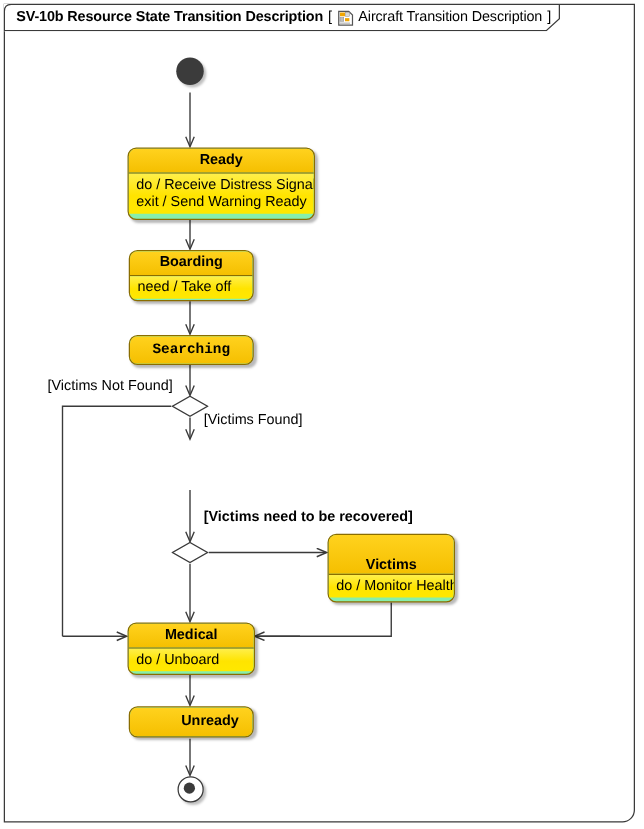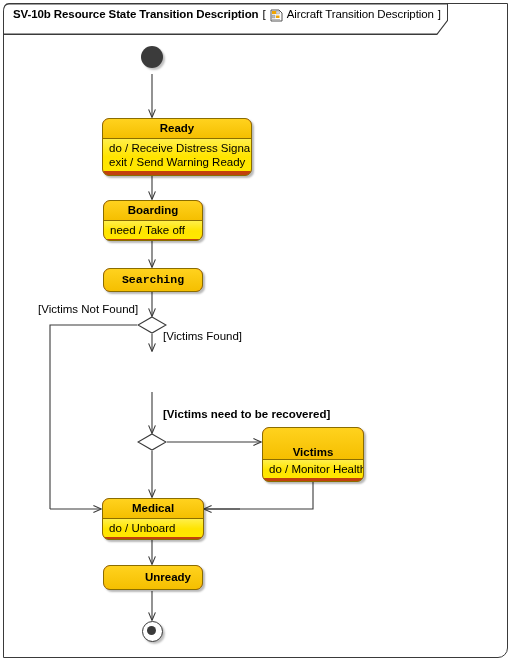--- a/index.html
+++ b/index.html
@@ -21,21 +21,21 @@
     width:505px; height:655px;
     border:1px solid #3a3a3a;
     border-radius:0 0 10px 0;
     box-sizing:border-box;
     background:#ffffff;
   }
   
   #title-tab{
     position:absolute;
     left:3px; top:3px;
-    height:32px;
+    height:22px;
     width:445px;
     box-sizing:border-box;
     background:#ffffff;
   }
   #title-tab .tab-shape{
     position:absolute;
     left:0; top:0;
     width:100%; height:100%;
   }
   #title-text-wrap{
@@ -69,21 +69,21 @@
     width:13px;height:13px;
     position:relative;
     vertical-align:middle;
   }
   
   .state{
     position:absolute;
     box-sizing:border-box;
     border:1px solid #8a6d00;
     border-radius:7px;
-    background:#c2410c;
+    background:#86efac;
     overflow:hidden;
     box-shadow:2px 2px 2px rgba(0,0,0,0.28);
   }
   .state .hdr{
     display:flex;
     align-items:center;
     justify-content:center;
     text-align:center;
     font-size:11.5px;
     font-weight:bold;

